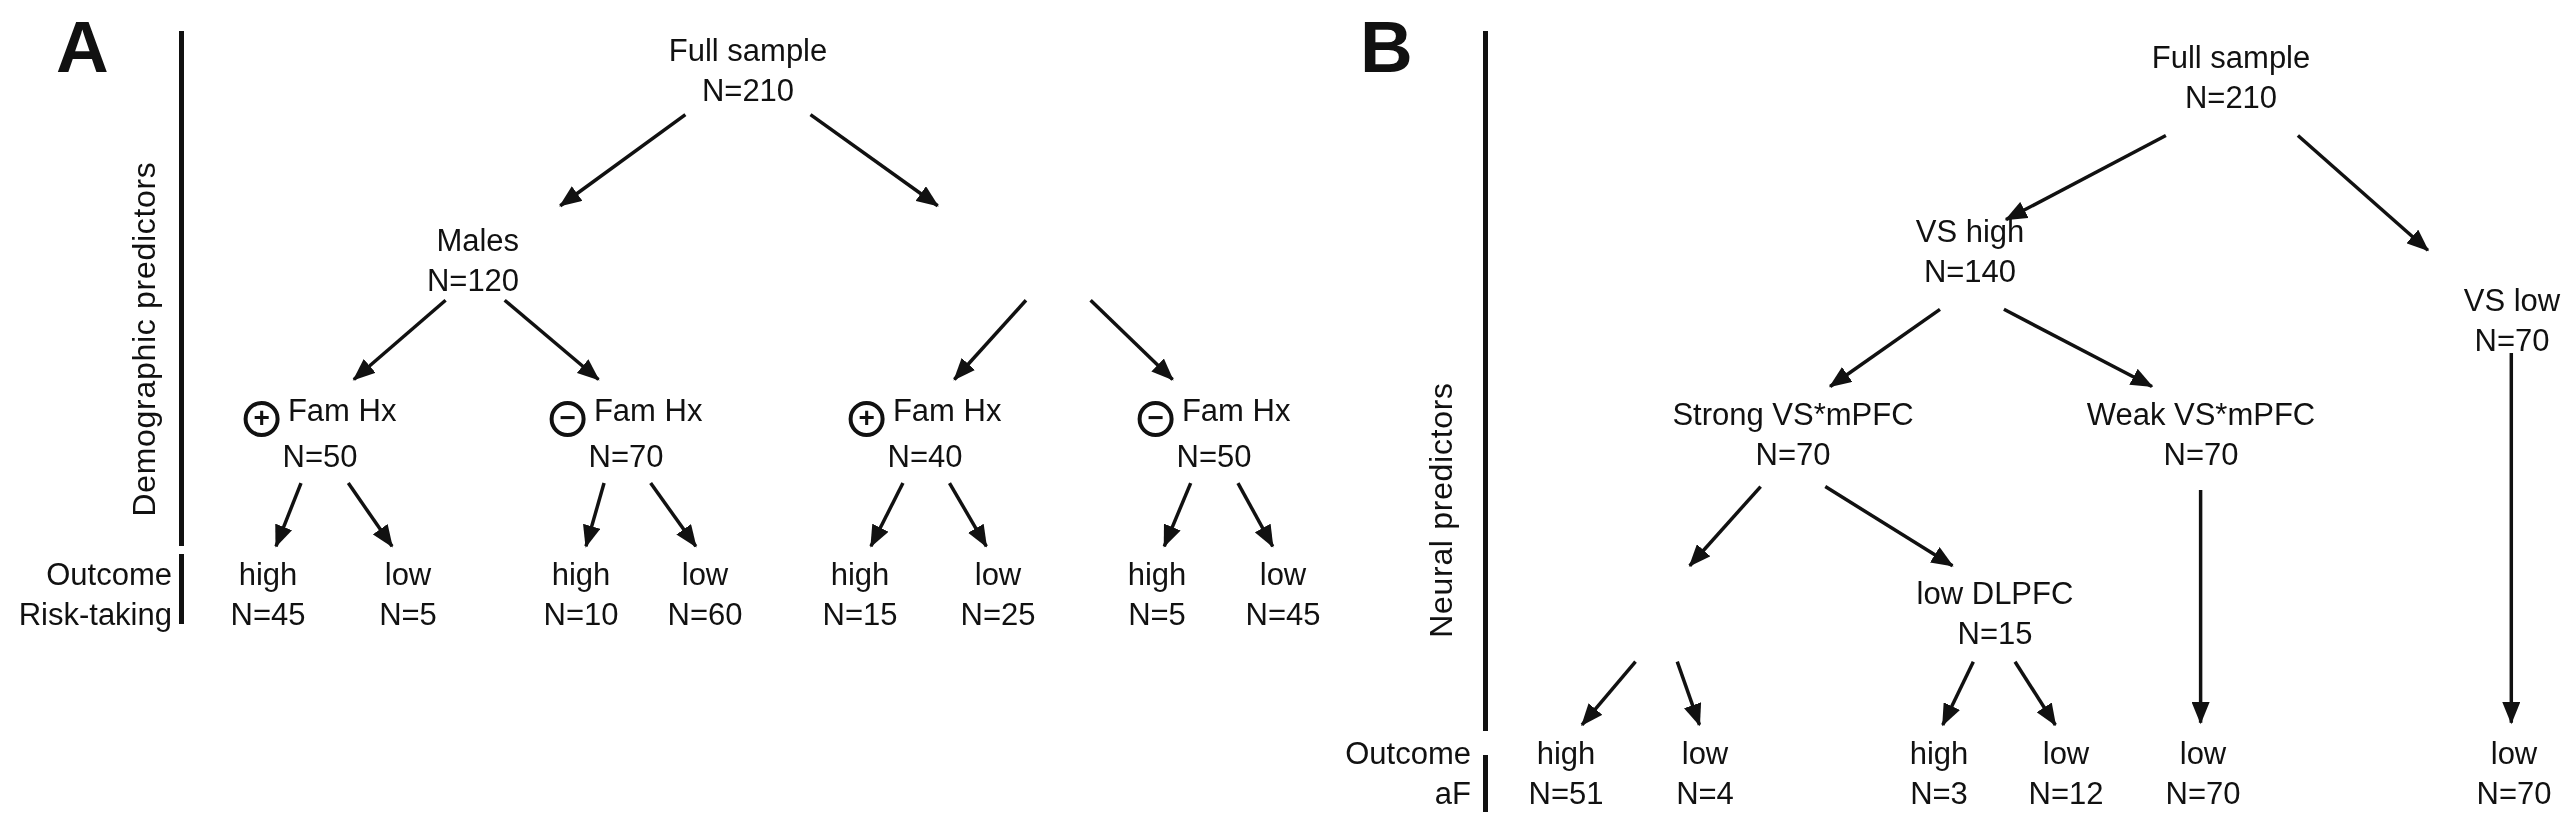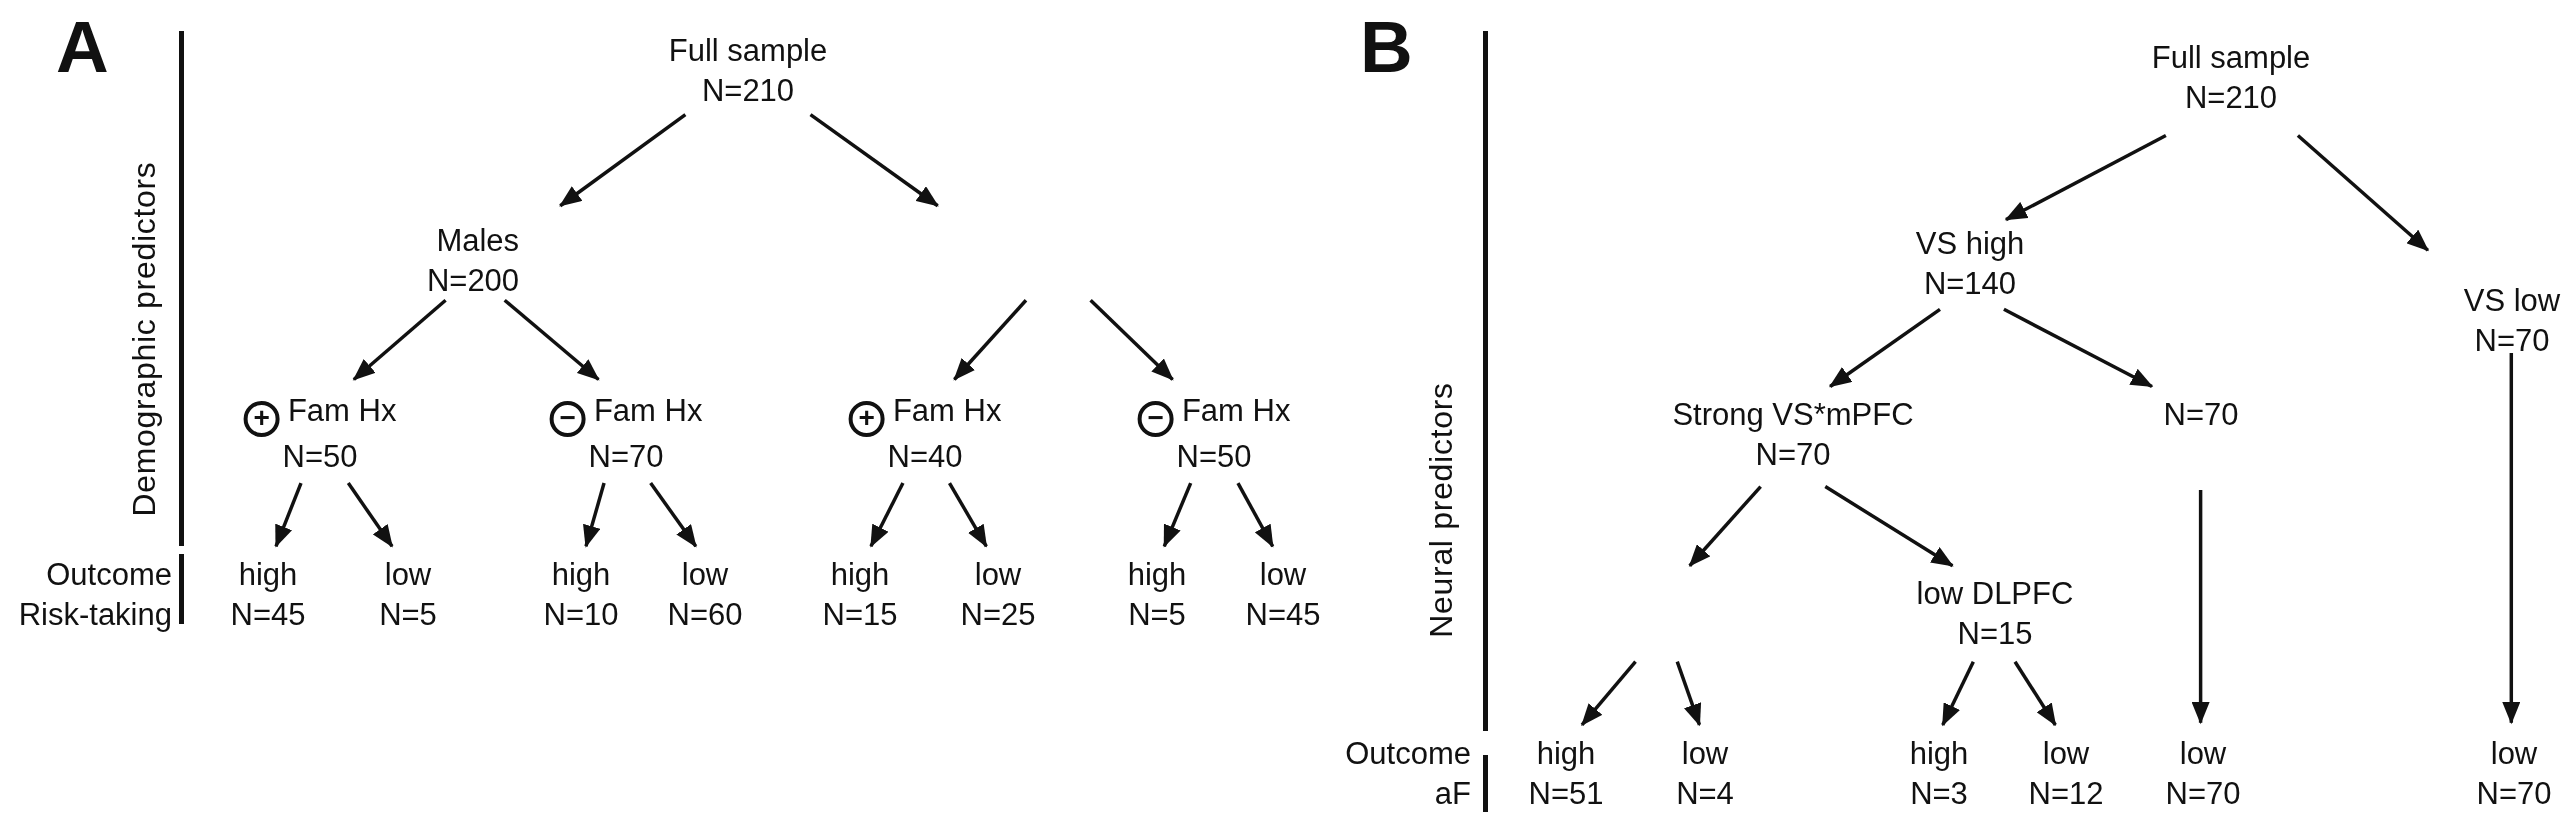--- a/index.html
+++ b/index.html
@@ -109,21 +109,21 @@
 
   <div class="rot-label" style="left:144px; top:339px;">Demographic predictors</div>
 
   <div class="node" style="left:748px; top:31px;">
     <div class="nl">Full sample</div>
     <div class="nn">N=210</div>
   </div>
 
   <div class="node" style="left:473px; top:221px;text-align:right;">
     <div class="nl">Males</div>
-    <div class="nn">N=200</div>
+    <div class="nn">N=120</div>
   </div>
 
 
   <div class="node" style="left:320px; top:391px;">
     <div class="nl">
       <span class="sign-circle">
           <span class="sg">+</span>
         </span><span>Fam Hx</span>
     </div>
     <div class="nn">N=50</div>
@@ -199,36 +199,37 @@
   <div class="vline" style="left:1483px; top:31px; height:700px;"></div>
   <div class="vline" style="left:1483px; top:755px; height:57px;"></div>
 
   <div class="rot-label" style="left:1441px; top:510px;">Neural predictors</div>
 
   <div class="node" style="left:2231px; top:38px;">
     <div class="nl">Full sample</div>
     <div class="nn">N=210</div>
   </div>
 
-  <div class="node" style="left:1970px; top:224px;">
+  <div class="node" style="left:1970px; top:212px;">
     <div class="nl">VS high</div>
     <div class="nn">N=140</div>
   </div>
 
   <div class="node" style="left:2512px; top:281px;">
     <div class="nl">VS low</div>
     <div class="nn">N=70</div>
   </div>
 
   <div class="node" style="left:1793px; top:395px;">
     <div class="nl">Strong VS*mPFC</div>
     <div class="nn">N=70</div>
   </div>
 
   <div class="node" style="left:2201px; top:395px;">
+    <div class="nl">Weak VS*mPFC</div>
     <div class="nn">N=70</div>
   </div>
 
 
   <div class="node" style="left:1995px; top:574px;">
     <div class="nl">low DLPFC</div>
     <div class="nn">N=15</div>
   </div>
 
   <div class="outcome-header" style="left:1273px; width:198px; top:734px;">

